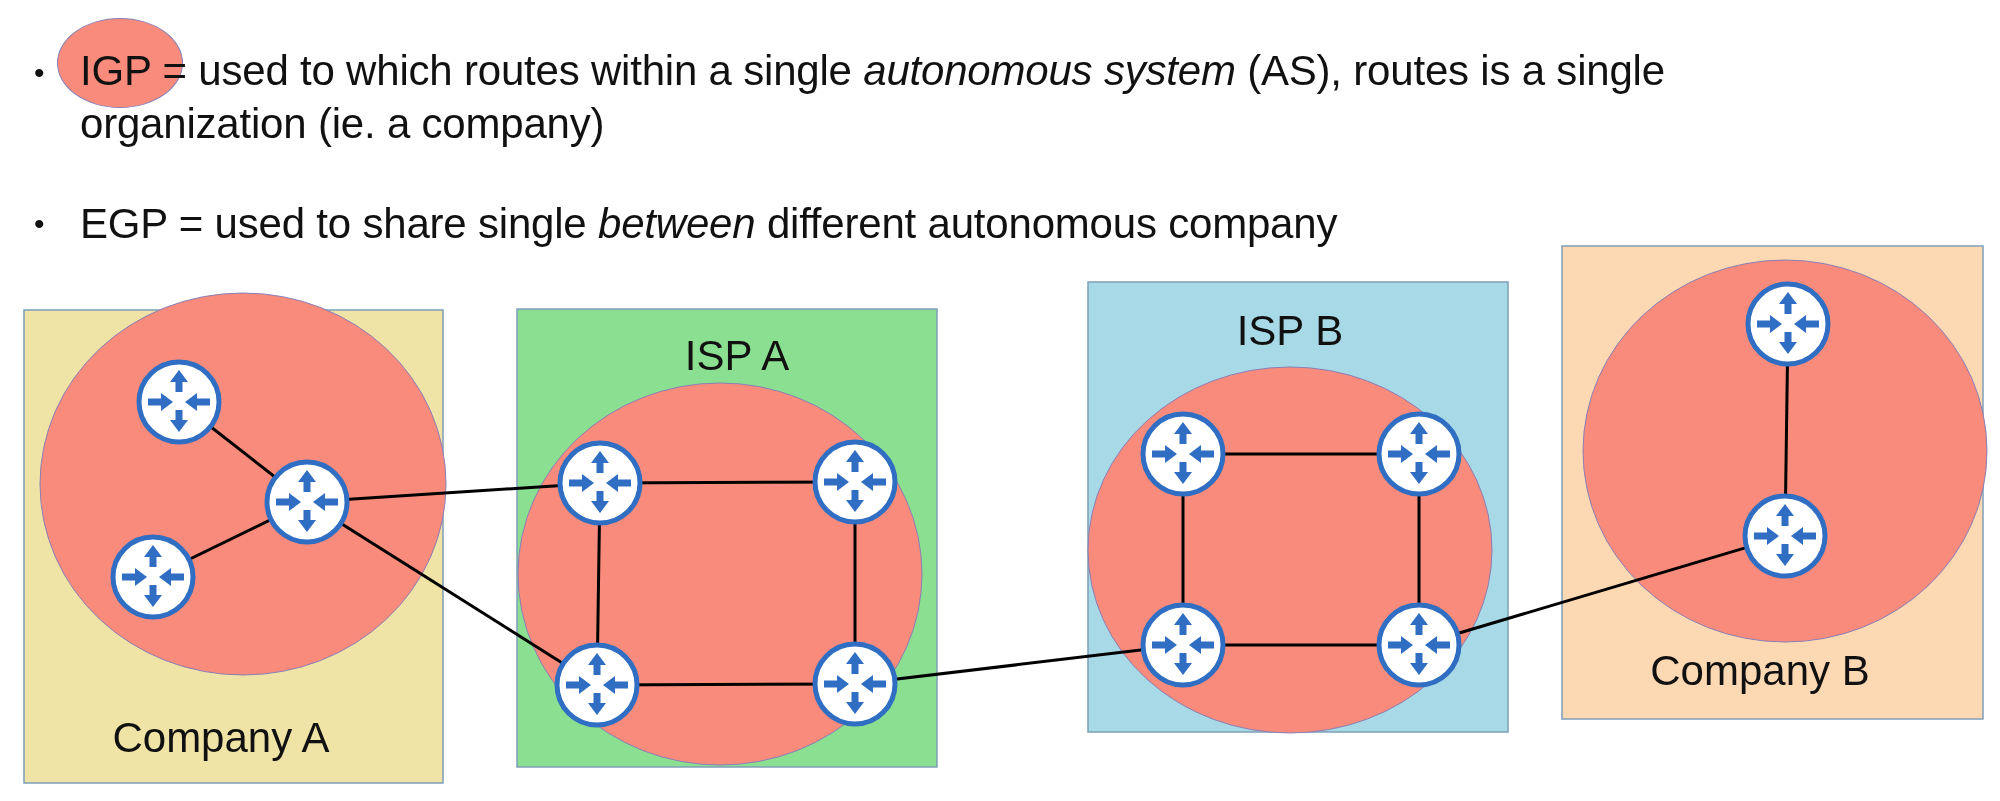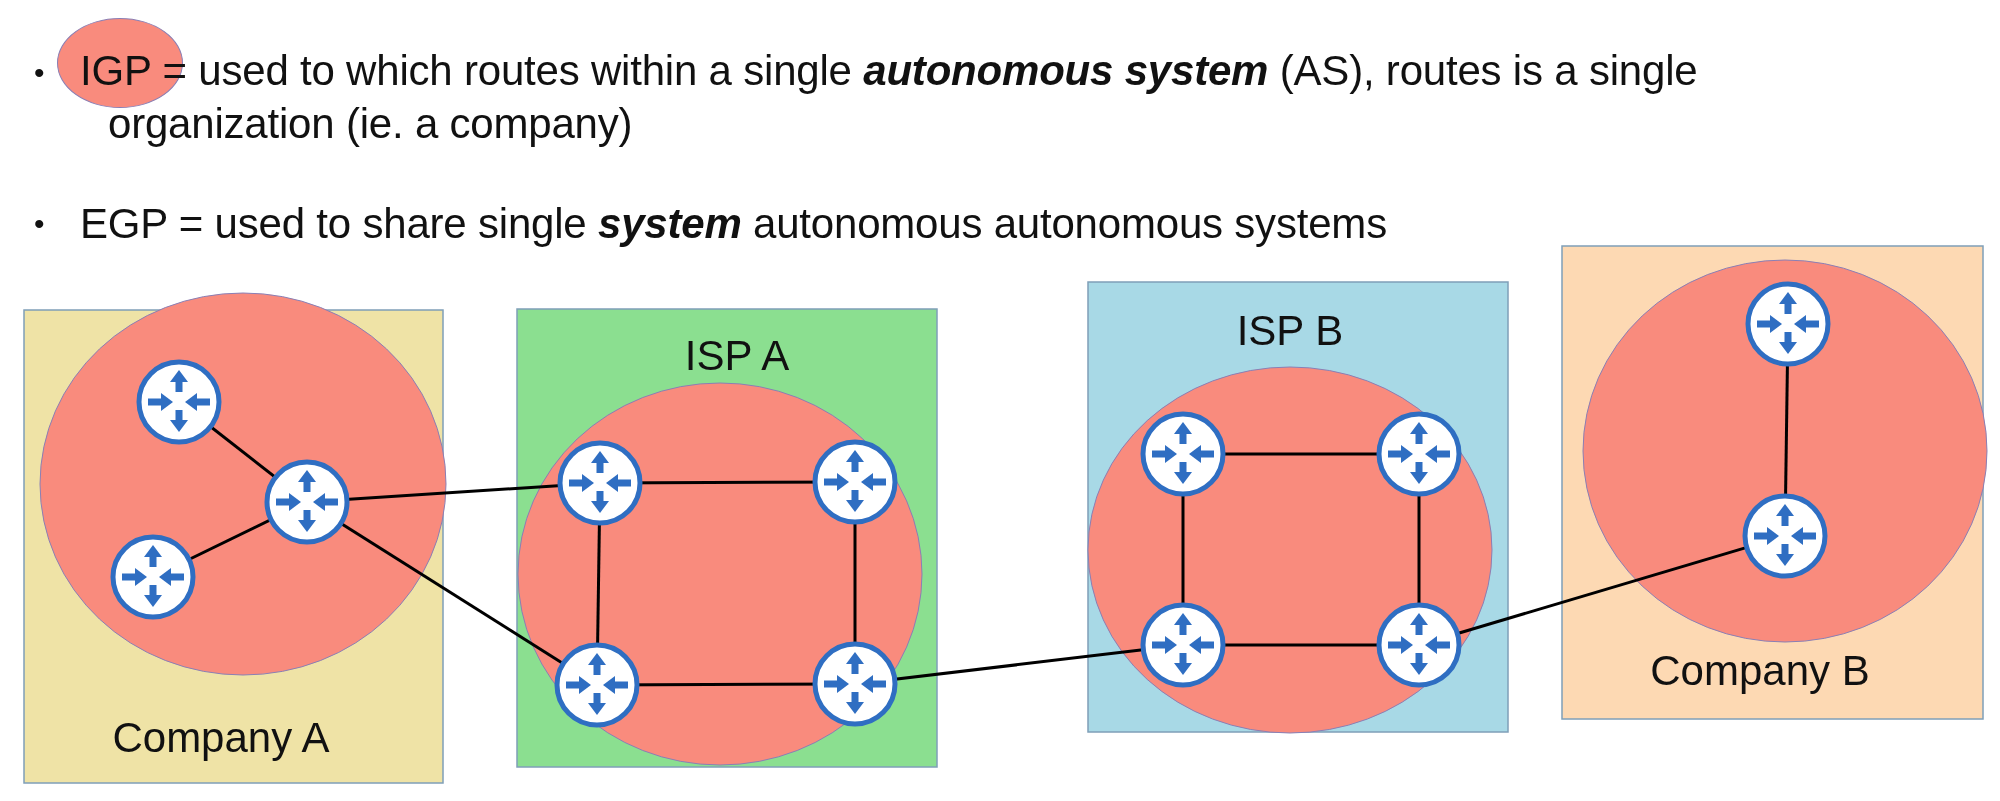--- a/index.html
+++ b/index.html
@@ -2,41 +2,41 @@
 <html><head>
 <meta charset="utf-8">
 <style>
   html, body { margin: 0; padding: 0; background: #ffffff; }
   body { width: 2000px; height: 801px; position: relative; overflow: hidden;
          font-family: "Liberation Sans", sans-serif; color: #111; }
   .bullet-line { position: absolute; font-size: 42px; line-height: 53px; white-space: nowrap; letter-spacing: -0.2px; }
   .bullet-dot { position: absolute; font-size: 30px; line-height: 53px; }
   .hl { position: absolute; left: 57px; top: 18px; width: 126px; height: 90px; border-radius: 50%;
         background: #f98b7d; border: 1px solid #8a7fb5; box-sizing: border-box; }
-  em { font-style: italic; font-weight: bold; }
+  em { font-style: italic; }
   svg { position: absolute; left: 0; top: 0; }
   .grp-label { font-family: "Liberation Sans", sans-serif; font-size: 42px; fill: #111; }
 </style>
 </head>
 <body>
 
 <div class="hl"></div>
 
 <div>
   <span class="bullet-line bullet-dot" style="left:34px; top:46px;">•</span>
   <div class="bullet-line" style="left:80px; top:44px;">
     <span>IGP</span><span> = used to which routes within a single </span><em>autonomous system</em><span> (AS), routes is a single</span>
   </div>
-  <div class="bullet-line" style="left:80px; top:97px;margin-left:28px;">organization (ie. a company)</div>
+  <div class="bullet-line" style="left:80px; top:97px;">organization (ie. a company)</div>
 </div>
 
 <div>
   <span class="bullet-line bullet-dot" style="left:34px; top:197px;">•</span>
   <div class="bullet-line" style="left:80px; top:197px;">
-    <span>EGP</span><span> = used to share single </span><em>system</em><span> autonomous autonomous systems</span>
+    <span>EGP</span><span> = used to share single </span><em>between</em><span> different autonomous company</span>
   </div>
 </div>
 
 <svg id="diagram" width="2000" height="801" viewBox="0 0 2000 801">
   <defs>
     <g id="router-glyph">
       <circle r="40" fill="#ffffff" stroke="#2f6ec2" stroke-width="5"></circle>
 
       <rect x="-3.5" y="-24" width="7" height="14" fill="#2f6ec2"></rect>
       <polygon points="-9,-20 0,-32 9,-20" fill="#2f6ec2"></polygon>

